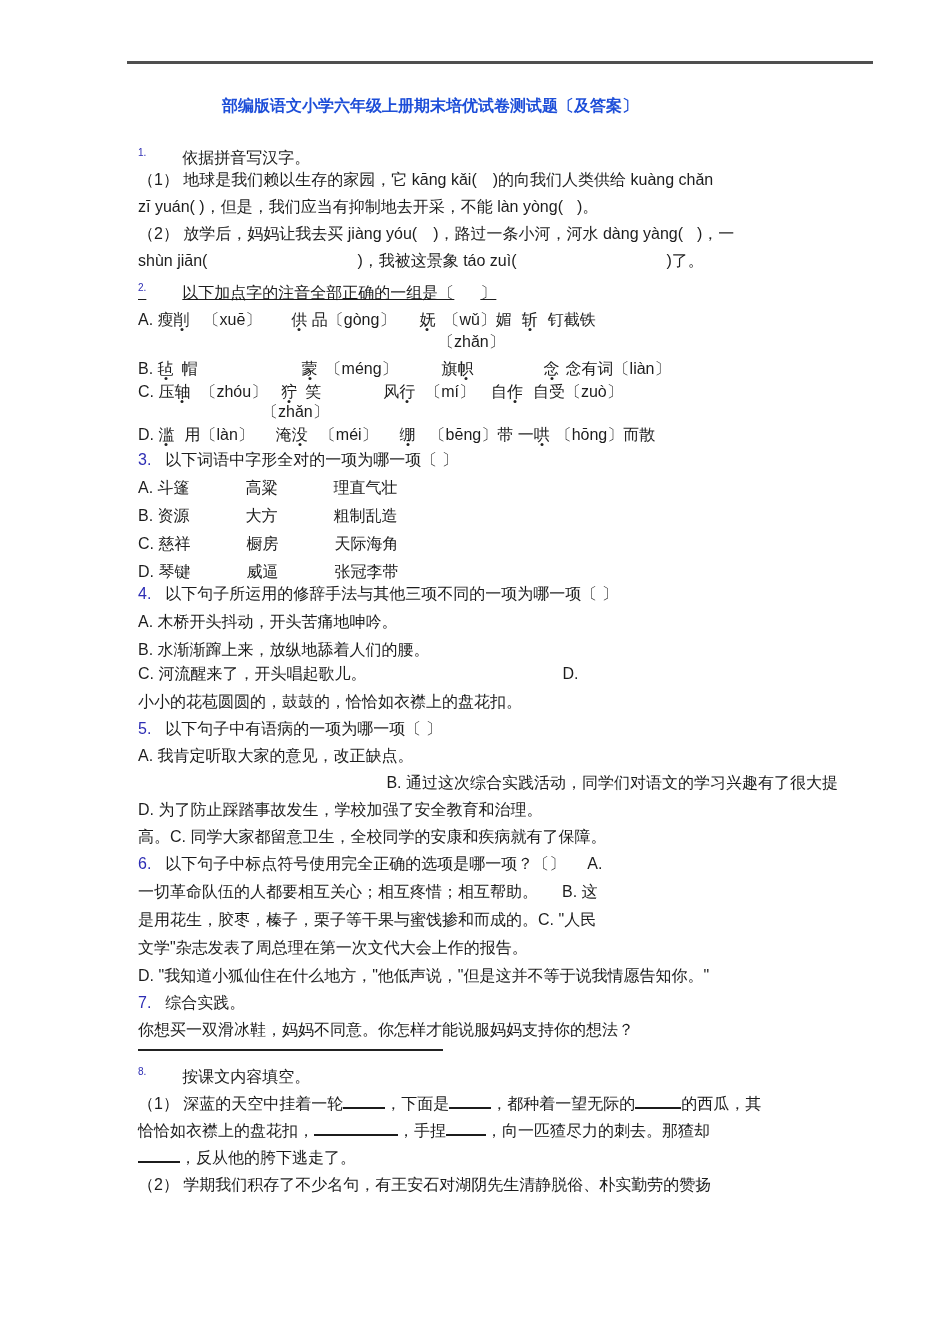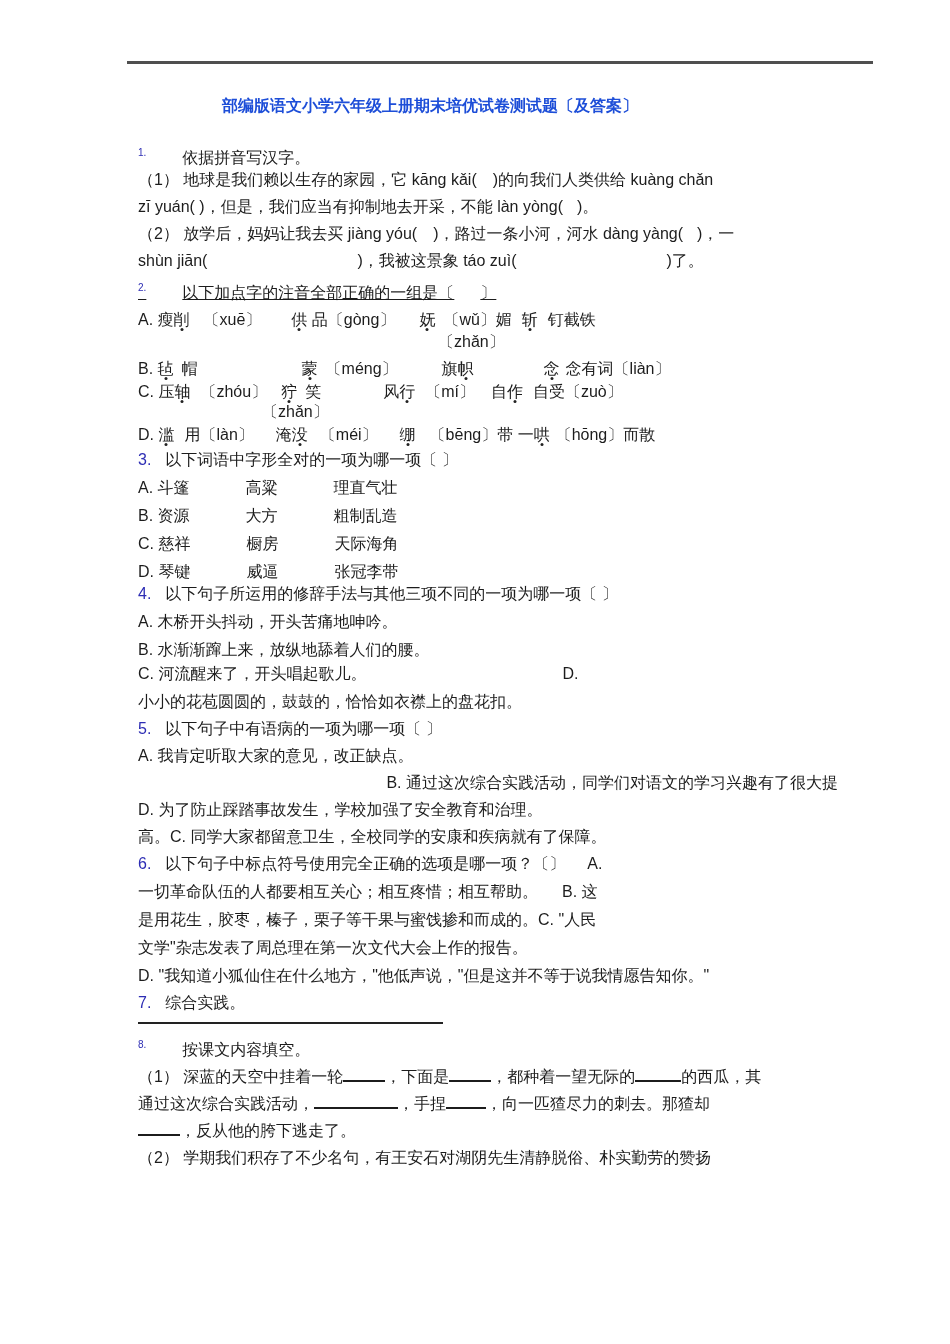--- a/index.html
+++ b/index.html
@@ -74,21 +74,22 @@
         <div class="doc-line" style="margin-top: 5px;"><span class="txt">A. 我肯定听取大家的意见，改正缺点。</span></div>
         <div class="doc-line" style="margin-top: 5px; text-align: right;"><span class="txt">B. 通过这次综合实践活动，同学们对语文的学习兴趣有了很大提</span></div>
         <div class="doc-line" style="margin-top: 5px;"><span class="txt">D. 为了防止踩踏事故发生，学校加强了安全教育和治理。</span></div>
         <div class="doc-line" style="margin-top: 5px;"><span class="txt">高。C. 同学大家都留意卫生，全校同学的安康和疾病就有了保障。</span></div>
         <div class="doc-line" style="margin-top: 5px;"><span class="qnum">6.</span><span class="gap" style="width: 14px;"></span><span class="txt">以下句子中标点符号使用完全正确的选项是哪一项？〔〕</span><span class="gap" style="width: 22px;"></span><span class="txt">A.</span></div>
         <div class="doc-line" style="margin-top: 6px;"><span class="txt">一切革命队伍的人都要相互关心；相互疼惜；相互帮助。</span><span class="gap" style="width: 24px;"></span><span class="txt">B. 这</span></div>
         <div class="doc-line" style="margin-top: 6px;"><span class="txt">是用花生，胶枣，榛子，栗子等干果与蜜饯掺和而成的。C. "人民</span></div>
         <div class="doc-line" style="margin-top: 6px;"><span class="txt">文学"杂志发表了周总理在第一次文代大会上作的报告。</span></div>
         <div class="doc-line" style="margin-top: 6px;"><span class="txt">D. "我知道小狐仙住在什么地方，"他低声说，"但是这并不等于说我情愿告知你。"</span></div>
         <div class="doc-line" style="margin-top: 5px;"><span class="qnum">7.</span><span class="gap" style="width: 14px;"></span><span class="txt">综合实践。</span></div>
+        <div class="doc-line" style="margin-top: 5px;"><span class="txt">你想买一双滑冰鞋，妈妈不同意。你怎样才能说服妈妈支持你的想法？</span></div>
         <div class="answer-rule" style="width: 305px; margin-top: 8px;"></div>
         <div class="doc-line" style="margin-top: 10px;"><span class="qnum small">8.</span><span class="gap" style="width: 36px;"></span><span class="txt">按课文内容填空。</span></div>
         <div class="doc-line" style="margin-top: 5px;"><span class="txt">（1） 深蓝的天空中挂着一轮</span><span class="blank" style="width: 42px;"></span><span class="txt">，下面是</span><span class="blank" style="width: 42px;"></span><span class="txt">，都种着一望无际的</span><span class="blank" style="width: 46px;"></span><span class="txt">的西瓜，其</span></div>
-        <div class="doc-line" style="margin-top: 5px;"><span class="txt">通过这次综合实践活动，</span><span class="blank" style="width: 84px;"></span><span class="txt">，手捏</span><span class="blank" style="width: 40px;"></span><span class="txt">，向一匹猹尽力的刺去。那猹却</span></div>
+        <div class="doc-line" style="margin-top: 5px;"><span class="txt">恰恰如衣襟上的盘花扣，</span><span class="blank" style="width: 84px;"></span><span class="txt">，手捏</span><span class="blank" style="width: 40px;"></span><span class="txt">，向一匹猹尽力的刺去。那猹却</span></div>
         <div class="doc-line" style="margin-top: 5px;"><span class="blank" style="width: 42px;"></span><span class="txt">，反从他的胯下逃走了。</span></div>
         <div class="doc-line" style="margin-top: 5px;"><span class="txt">（2） 学期我们积存了不少名句，有王安石对湖阴先生清静脱俗、朴实勤劳的赞扬</span></div>
       </div>
   </div>
 </div>
 
 </body></html>

